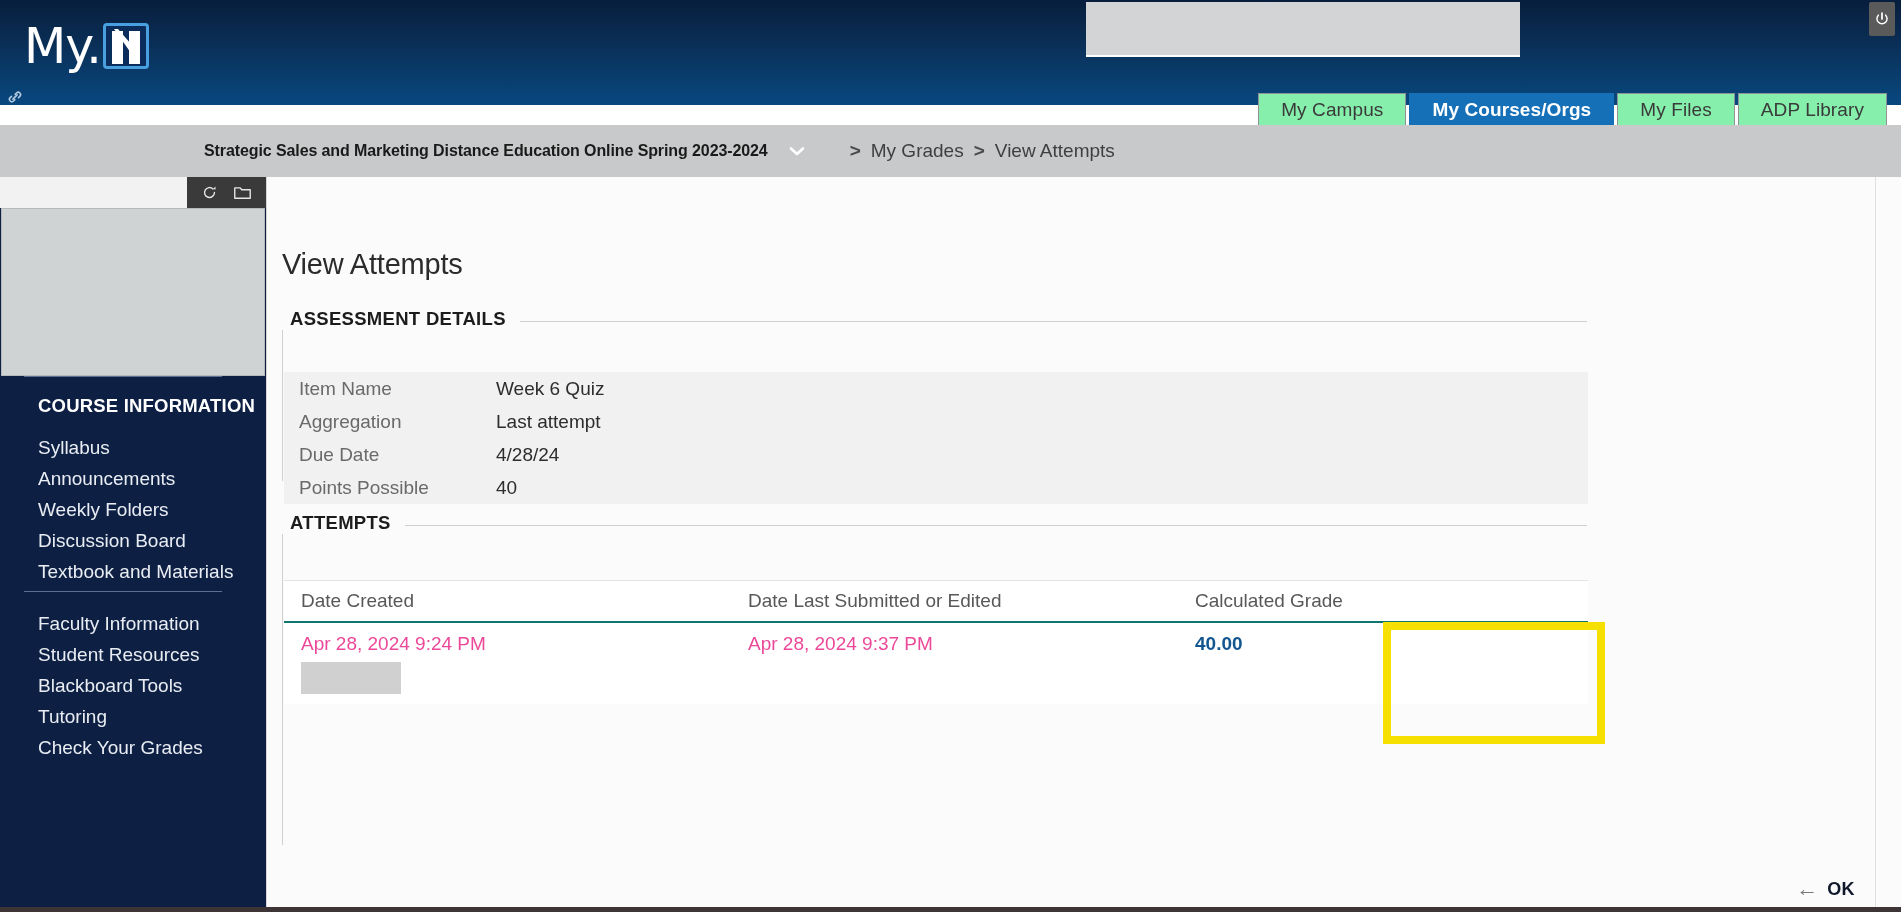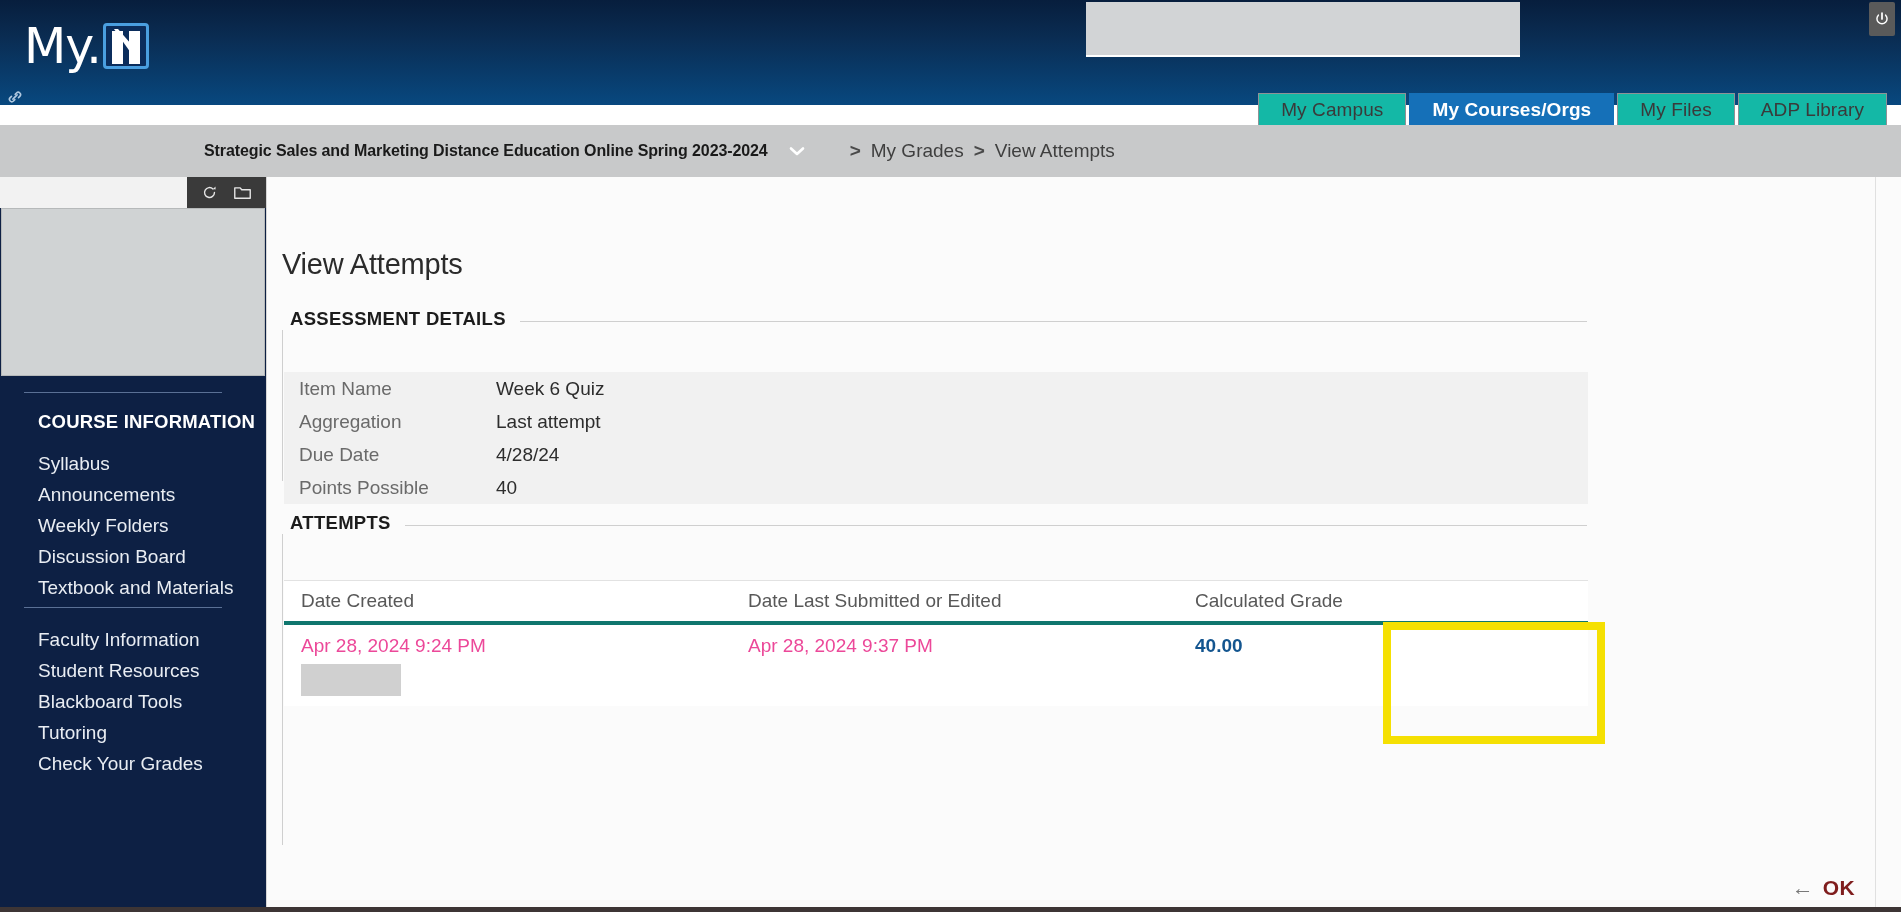--- a/index.html
+++ b/index.html
@@ -99,21 +99,21 @@
     height: 32px;
   }
   .tab {
     height: 32px;
     padding: 0 22px;
     display: flex;
     align-items: center;
     justify-content: center;
     font-size: 19px;
     color: #3a3a3a;
-    background: #14b8a6;
+    background: #86efac;
     border: 1px solid #8f9296;
     border-bottom: none;
     margin-right: 3px;
     cursor: pointer;
     white-space: nowrap;
     letter-spacing: .1px;
   }
   .tab.active {
     background: #1570b8;
     color: #ffffff;
@@ -187,21 +187,21 @@
     position: absolute;
     left: 1px; top: 31px;
     width: 264px; height: 168px;
     background: #d0d3d4;
     border: 1px solid #b6b9ba;
   }
   #sidebar-nav {
     position: absolute;
     left: 0; top: 199px;
     width: 266px;
-    padding: 16px 0 0 0;
+    padding: 0 0 0 0;
   }
   .side-divider {
     height: 1px;
     background: #5a7095;
     margin: 0 44px 0 24px;
   }
   .side-group { padding: 18px 0 4px 0; }
   .side-header {
     font-size: 18.5px;
     font-weight: bold;
@@ -299,21 +299,21 @@
     border-collapse: collapse;
     background: #ffffff;
   }
   #attempts-table th {
     text-align: left;
     font-weight: 400;
     font-size: 19px;
     color: #585858;
     padding: 9px 0 9px 17px;
     border-top: 1px solid #e2e2e2;
-    border-bottom: 4px solid #0f766e;
+    border-bottom: 2px solid #0f766e;
   }
   #attempts-table td {
     font-size: 19px;
     color: #ec4899;
     padding: 10px 0 10px 17px;
     vertical-align: top;
   }
   #attempts-table .col-created { width: 447px; }
   #attempts-table .col-submitted { width: 447px; }
   #attempts-table td.grade-cell {
@@ -342,23 +342,23 @@
   #ok-bar {
     position: absolute;
     right: 46px; bottom: 12px;
     display: flex;
     align-items: center;
     gap: 9px;
     cursor: pointer;
   }
   #ok-arrow { font-size: 22px; color: #787878; line-height: 1; }
   #ok-label {
-    font-size: 21px;
-    font-weight: bold;
-    color: #7f1d1d;
+    font-size: 18px;
+    font-weight: bold;
+    color: #0f172a;
     letter-spacing: .4px;
   }
   #right-edge-strip {
     position: absolute;
     right: 0; top: 177px;
     width: 26px; height: 735px;
     background: #fbfbfb;
     border-left: 1px solid #e0e0e0;
   }
   #bottom-strip {

